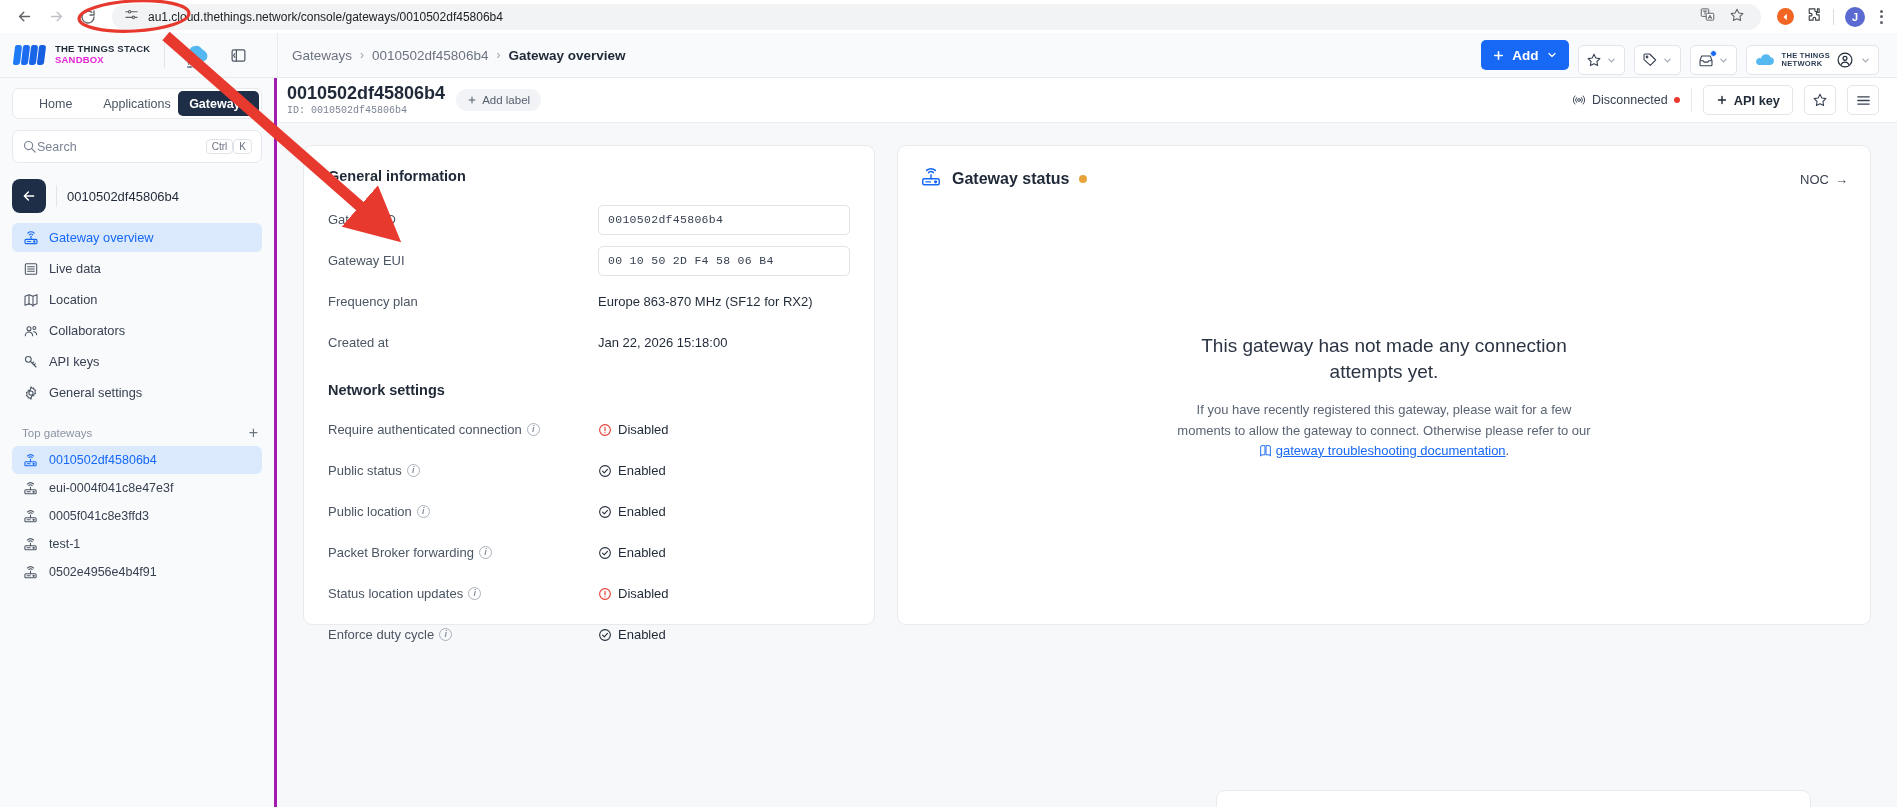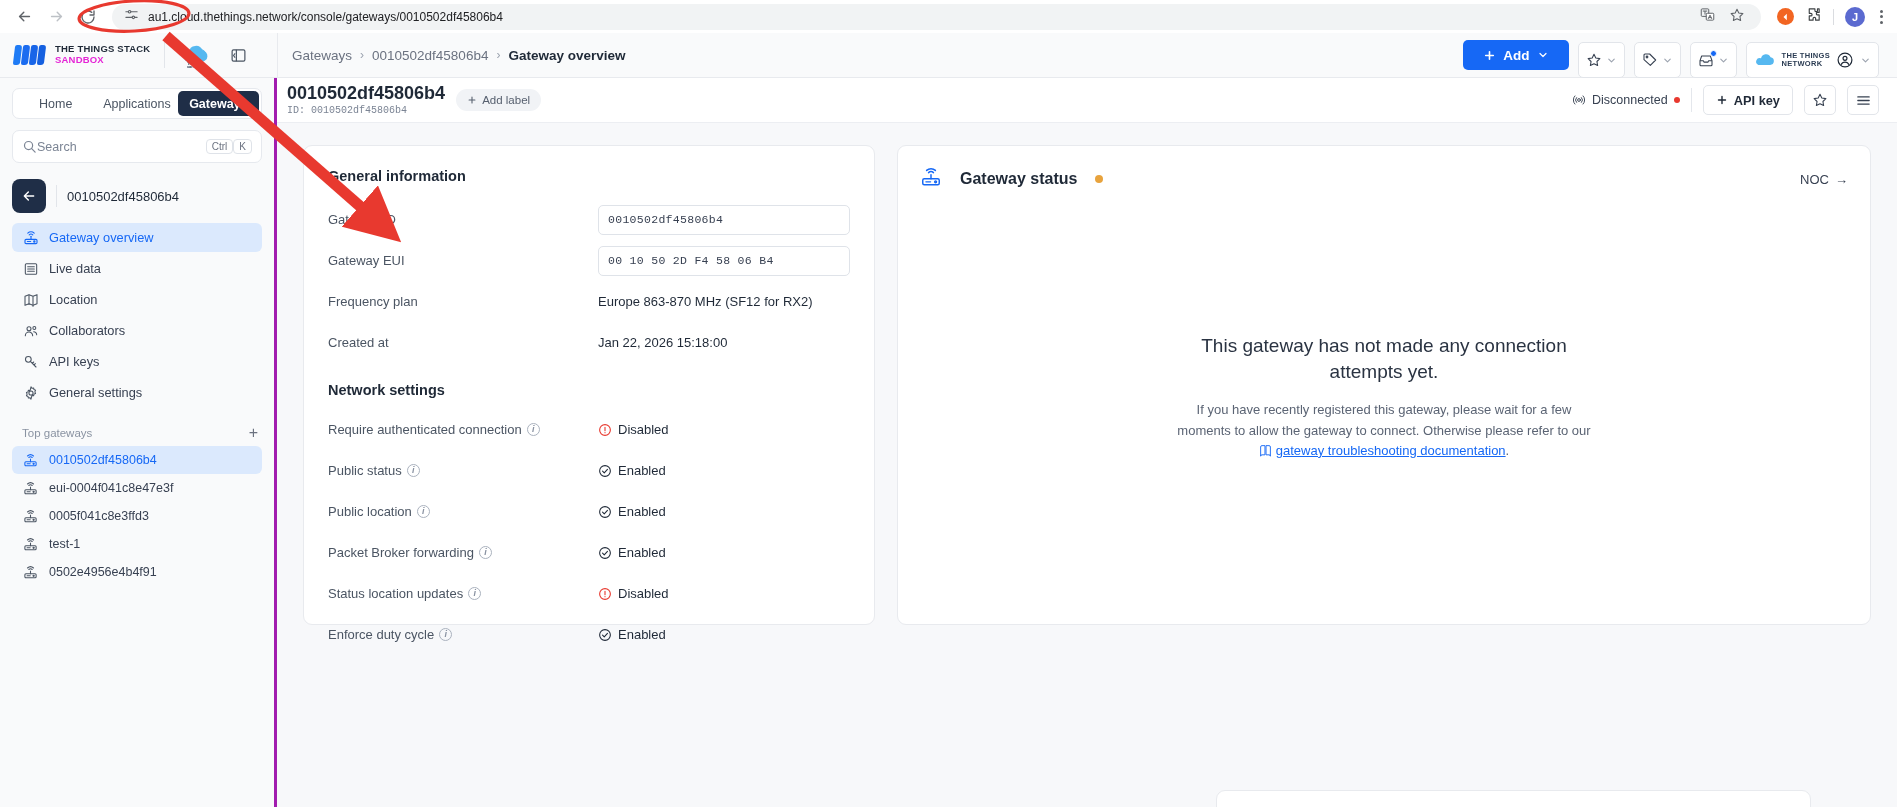--- a/index.html
+++ b/index.html
@@ -115,25 +115,25 @@
     gap: 8px;
   }
   .crumb { font-size: 13.5px; color: #6b7280; }
   .crumb.active { color: #1f2937; font-weight: bold; }
   .crumb-sep { color: #9ca3af; font-size: 12px; }
   .hdr-actions { margin-left: auto; display: flex; align-items: center; gap: 9px; }
   .btn-add {
     background: #1668f5; color: #fff;
     height: 30px; border-radius: 5px;
     display: flex; align-items: center; gap: 7px;
-    padding: 0 20px;
+    padding: 0 11px;
     font-size: 13.5px; font-weight: bold;
   }
   .icon-pill {
-    height: 36px; min-width: 46px;
+    height: 30px; min-width: 46px;
     border: 1px solid #e2e5ea; background: #fff;
     border-radius: 5px;
     display: flex; align-items: center; justify-content: center;
     gap: 4px; padding: 0 7px;
     color: #374151;
     margin-top: 10px;
   }
   .icon-pill.wide { min-width: 96px; gap: 6px; }
   .ttn-brand-text { line-height: 1.05; }
   .ttn-brand-text div { font-size: 7.5px; font-weight: bold; color: #2b3c53; letter-spacing: .3px; }
@@ -308,21 +308,21 @@
   .info-i {
     width: 13px; height: 13px; border-radius: 50%;
     border: 1px solid #aab2be; color: #8a93a2;
     font-size: 9px; font-style: italic; font-weight: bold;
     display: inline-flex; align-items: center; justify-content: center;
     line-height: 1;
   }
   .sec-title2 { font-size: 14.5px; font-weight: bold; color: #1f2937; margin: 22px 0 14px; }
 
   
-  .gs-head { display: flex; align-items: center; gap: 18px; }
+  .gs-head { display: flex; align-items: center; gap: 10px; }
   .gs-title { font-size: 16px; font-weight: bold; color: #1f2937; }
   .dot-amber { width: 8px; height: 8px; border-radius: 50%; background: #e8a33d; }
   .noc-link { margin-left: auto; font-size: 13px; color: #384152; display: flex; align-items: center; gap: 6px; }
   .gs-body {
     flex: 1 1 auto;
     display: flex; flex-direction: column;
     align-items: center; justify-content: center;
     padding: 0 80px;
     text-align: center;
   }

